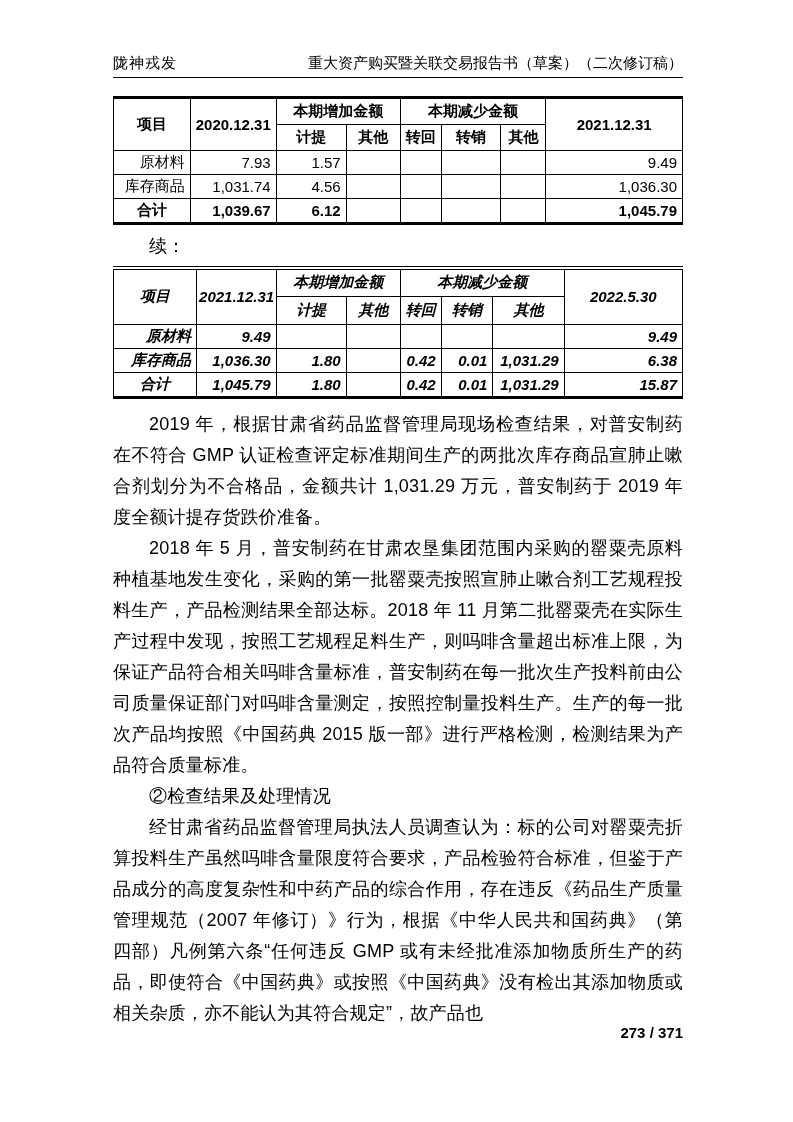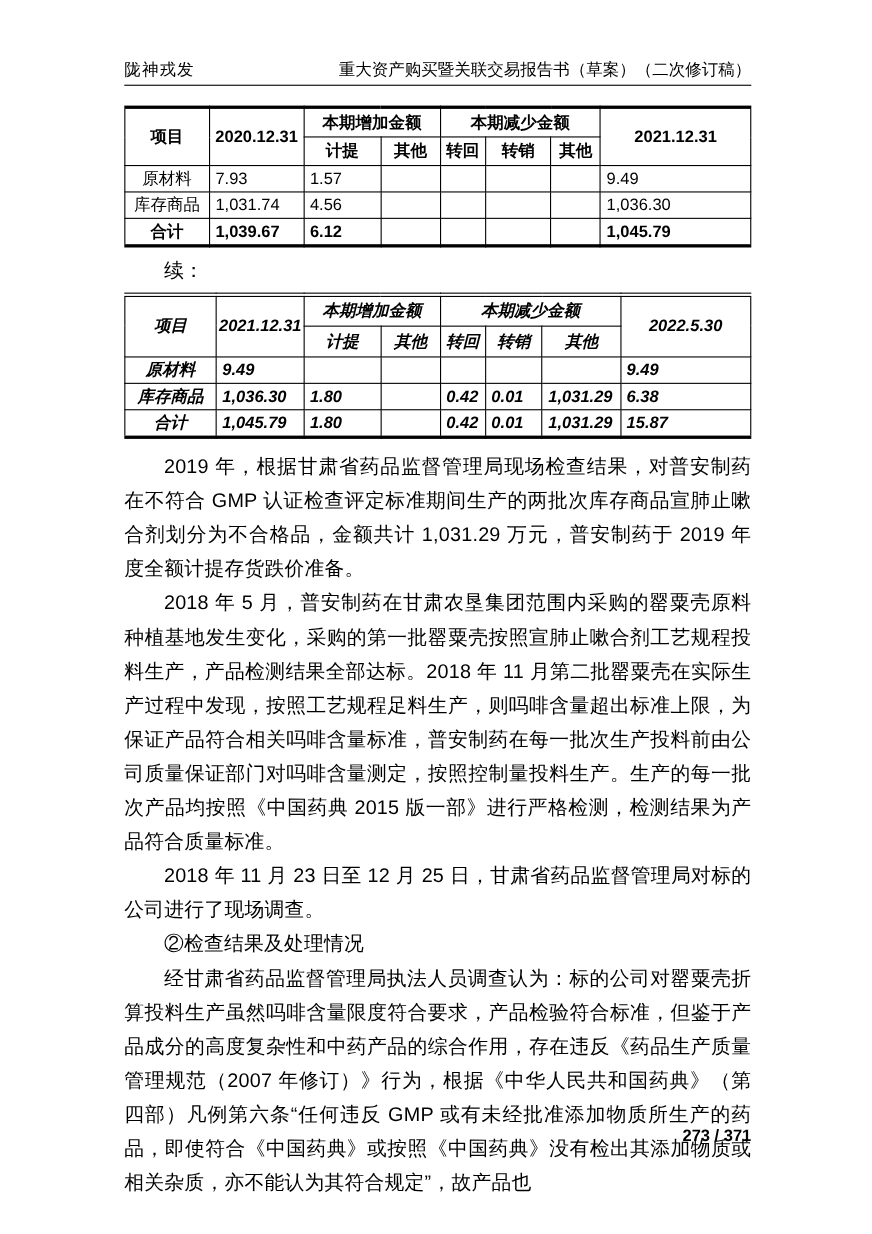--- a/index.html
+++ b/index.html
@@ -26,22 +26,22 @@
     font-size: 15px;
   }
   .running-head .rh-left { letter-spacing: 1px; }
 
   
   table { width: 100%; border-collapse: collapse; table-layout: fixed; }
   td, th { border: 1px solid #000; overflow: hidden; }
   .tbl { font-size: 15px; margin-top: 18px; }
   .tbl thead td { text-align: center; font-weight: bold; padding: 3px 2px; }
   .tbl td { padding: 2px 5px; height: 24px; }
-  .tbl .num { text-align: left; font-variant-numeric: tabular-nums; }
-  .tbl .item { text-align: center; }
+  .tbl .num { text-align: right; font-variant-numeric: tabular-nums; }
+  .tbl .item { text-align: right; }
   .tbl .total td { font-weight: bold; }
   .tbl .total .item { text-align: center; }
 
   .tbl1 { border-top: 3px solid #000; border-bottom: 3px solid #000; }
   .tbl2 {
     border-top: 4px double #000;
     border-bottom: 3px solid #000;
     margin-top: 9px;
     font-style: italic;
   }
@@ -206,21 +206,20 @@
           <td class="num">0.01</td>
           <td class="num">1,031.29</td>
           <td class="num">15.87</td>
         </tr>
       </tbody>
     </table>
 
     <div class="body-text">
       <p class="body-para">2019 年，根据甘肃省药品监督管理局现场检查结果，对普安制药在不符合 GMP 认证检查评定标准期间生产的两批次库存商品宣肺止嗽合剂划分为不合格品，金额共计 1,031.29 万元，普安制药于 2019 年度全额计提存货跌价准备。</p>
       <p class="body-para">2018 年 5 月，普安制药在甘肃农垦集团范围内采购的罂粟壳原料种植基地发生变化，采购的第一批罂粟壳按照宣肺止嗽合剂工艺规程投料生产，产品检测结果全部达标。2018 年 11 月第二批罂粟壳在实际生产过程中发现，按照工艺规程足料生产，则吗啡含量超出标准上限，为保证产品符合相关吗啡含量标准，普安制药在每一批次生产投料前由公司质量保证部门对吗啡含量测定，按照控制量投料生产。生产的每一批次产品均按照《中国药典 2015 版一部》进行严格检测，检测结果为产品符合质量标准。</p>
-      <p class="body-para">2018 年 11 月 23 日至 12 月 25 日，甘肃省药品监督管理局对标的公司进行了现场调查。</p>
       <p class="body-para">②检查结果及处理情况</p>
       <p class="body-para">经甘肃省药品监督管理局执法人员调查认为：标的公司对罂粟壳折算投料生产虽然吗啡含量限度符合要求，产品检验符合标准，但鉴于产品成分的高度复杂性和中药产品的综合作用，存在违反《药品生产质量管理规范（2007 年修订）》行为，根据《中华人民共和国药典》（第四部）凡例第六条“任何违反 GMP 或有未经批准添加物质所生产的药品，即使符合《中国药典》或按照《中国药典》没有检出其添加物质或相关杂质，亦不能认为其符合规定”，故产品也</p>
     </div>
 
   </div>
 
   <div class="page-number">273 / 371</div>
 </div>
 
 </body></html>

